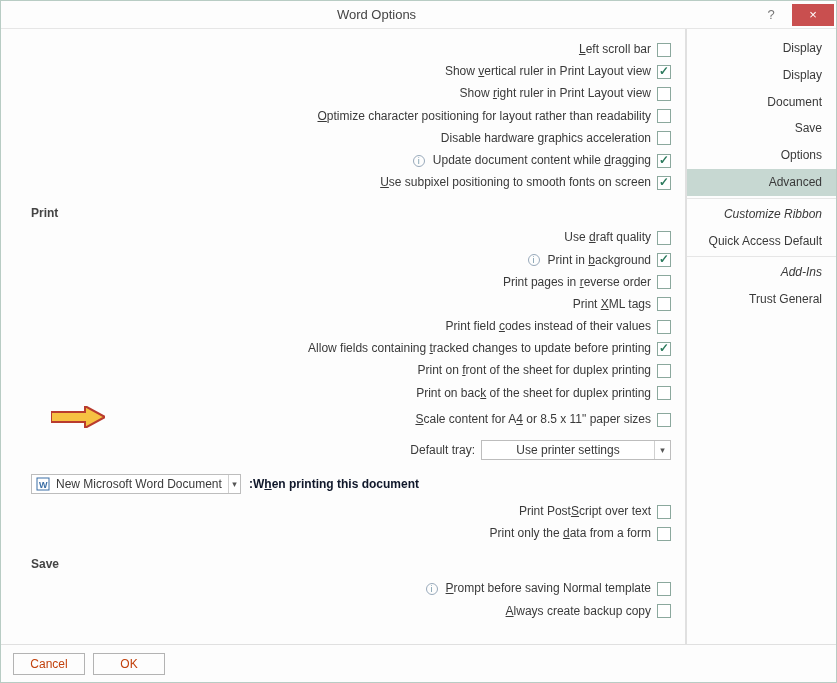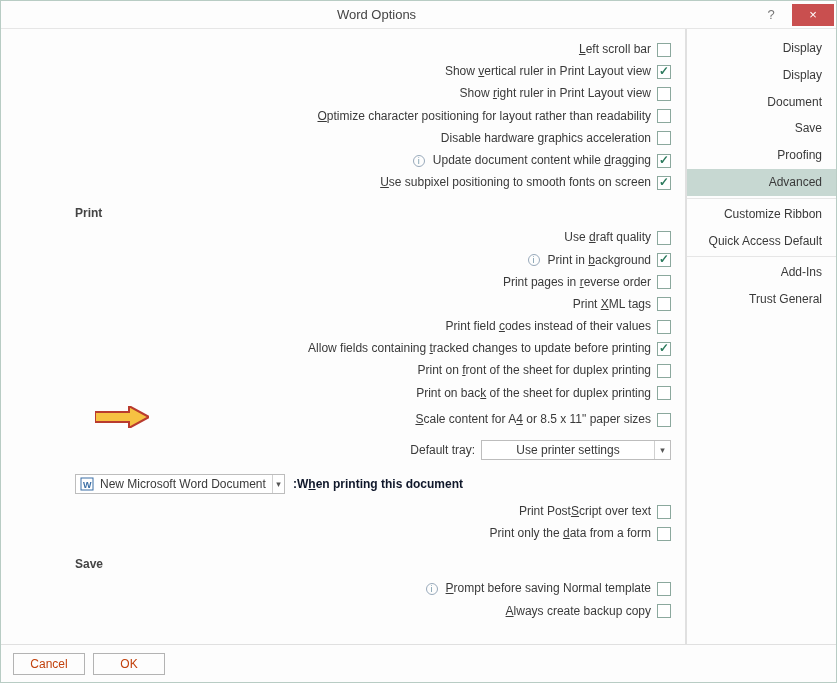--- a/index.html
+++ b/index.html
@@ -66,31 +66,31 @@
     padding: 5px 14px 5px 6px;
     font-size: 12px;
     color: #3a3a3a;
     cursor: pointer;
     line-height: 1.4;
   }
   .sidebar-item.sep {
     border-top: 1px solid #e6e6e6;
     margin-top: 2px;
     padding-top: 7px;
+    font-style: italic;
   }
   .sidebar-item.selected {
     background: #c7d8d2;
   }
   .content-wrap {
     flex: 1;
     display: flex;
     flex-direction: column;
     min-width: 0;
     border-right: 1px solid #e0e0e0;
-    padding-left: 44px;
   }
   .content {
     flex: 1;
     overflow-y: auto;
     direction: ltr;
   }
   .content-inner {
     direction: rtl;
     padding: 8px 14px 8px 30px;
     text-align: left;
@@ -241,21 +241,21 @@
     <div class="title">Word Options</div>
   </div>
 
   <div class="body">
 
     <div class="sidebar" id="sidebar">
         <div class="sidebar-item">Display</div>
         <div class="sidebar-item">Display</div>
         <div class="sidebar-item">Document</div>
         <div class="sidebar-item">Save</div>
-        <div class="sidebar-item">Proofing</div>
+        <div class="sidebar-item">Options</div>
         <div class="sidebar-item selected">Advanced</div>
         <div class="sidebar-item sep">Customize Ribbon</div>
         <div class="sidebar-item">Quick Access Default</div>
         <div class="sidebar-item sep">Add-Ins</div>
         <div class="sidebar-item">Trust General</div>
       </div>
 
     <div class="content-wrap">
       <div class="content">
         <div class="content-inner" style="position:relative">

